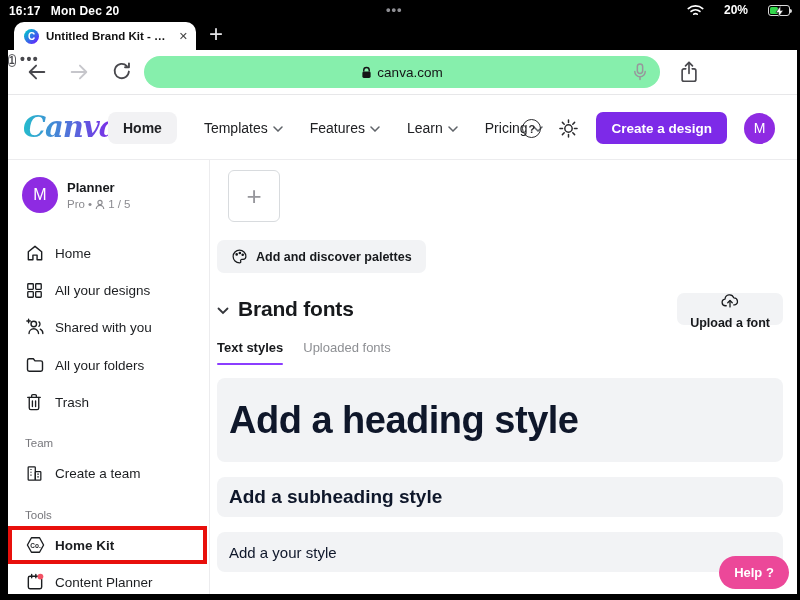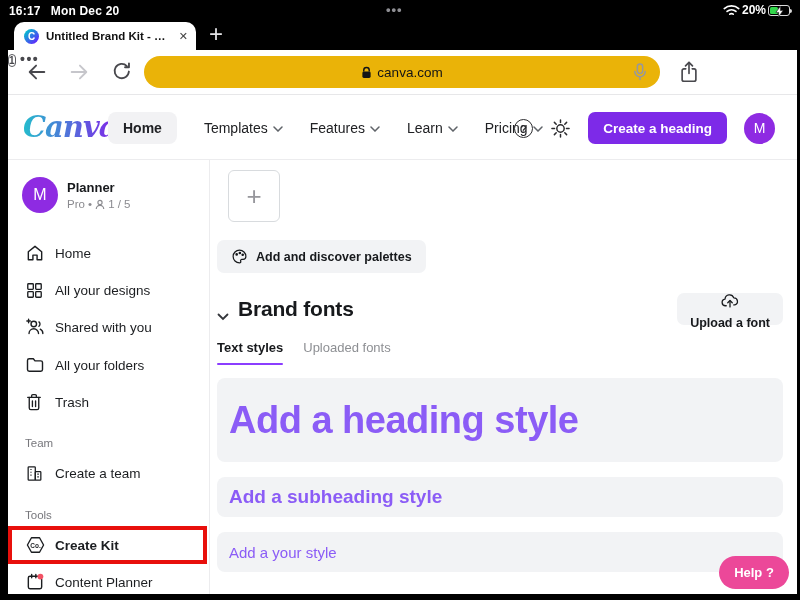--- a/index.html
+++ b/index.html
@@ -9,21 +9,21 @@
     font-family:"Liberation Sans","DejaVu Sans",sans-serif;
     -webkit-font-smoothing:antialiased;
   }
   svg { display:block; }
 
   
   .status-bar { position:absolute; top:0; left:0; width:800px; height:22px; color:#fff; }
   .status-left { position:absolute; left:9px; top:4px; font-size:12px; font-weight:700; letter-spacing:.2px; }
   .status-date { font-weight:600; margin-left:10px; }
   .status-dots { position:absolute; left:386px; top:2px; color:#8e8e93; font-size:13px; font-weight:700; letter-spacing:1px; }
-  .status-right { position:absolute; right:10px; top:3px; display:flex; align-items:center; gap:2px; }
+  .status-right { position:absolute; right:10px; top:3px; display:flex; align-items:center; gap:20px; }
   .batt-pct { font-size:12px; font-weight:600; }
   .battery { position:relative; width:22px; height:11px; border:1px solid rgba(255,255,255,.85); border-radius:3px; }
   .battery .fill { position:absolute; left:1px; top:1px; bottom:1px; width:8px; background:#32d74b; border-radius:1.5px; }
   .battery .nub { position:absolute; right:-3px; top:3px; width:2px; height:4px; background:rgba(255,255,255,.85); border-radius:0 2px 2px 0; }
   .battery .bolt { position:absolute; left:6px; top:0px; }
 
   
   .tab-bar { position:absolute; top:22px; left:0; width:800px; height:28px; }
   .tab { position:absolute; left:14px; top:0; width:182px; height:28px; background:#fff; border-radius:10px 10px 0 0; display:flex; align-items:center; padding:0 8px 0 10px; gap:7px; }
   .favicon { width:15px; height:15px; border-radius:50%; background:linear-gradient(135deg,#00c4cc 10%,#6420ff 90%); position:relative; flex:none; }
@@ -34,21 +34,21 @@
 
   
   .window { position:absolute; left:8px; top:50px; width:789px; height:544px; background:#fff; overflow:hidden; }
 
   
   .toolbar { position:absolute; left:0; top:0; width:789px; height:45px; border-bottom:1px solid #e7e7e9; background:#fff; }
   .nav-arrow { position:absolute; top:11px; }
   .nav-back { left:18px; color:#48484d; }
   .nav-fwd { left:60px; color:#c6c6cb; }
   .nav-reload { left:103px; top:11px; position:absolute; color:#48484d; }
-  .url-pill { position:absolute; left:136px; top:6px; width:516px; height:32px; background:#eab308; border-radius:16px; display:flex; align-items:center; justify-content:center; gap:5px; }
+  .url-pill { position:absolute; left:136px; top:6px; width:516px; height:32px; background:#86efac; border-radius:16px; display:flex; align-items:center; justify-content:center; gap:5px; }
   .url-text { font-size:13.5px; color:#141416; }
   .mic { position:absolute; right:12px; top:7px; color:#97979c; }
   .tb-icon { position:absolute; top:10px; color:#48484d; }
   .tb-share { left:670px; }
   .tb-tabs { left:717px; top:11px; width:22px; height:22px; border:1.8px solid #5a5a5f; border-radius:6px; color:#48484d; font-size:10px; font-weight:600; text-align:center; line-height:19px; }
   .tb-more { left:755px; top:13px; font-size:14px; font-weight:700; letter-spacing:1.5px; color:#48484d; }
 
   
   .canva-header { position:absolute; left:0; top:46px; width:789px; height:64px; border-bottom:1px solid #ececee; background:#fff; }
   .logo { position:absolute; left:15px; top:14px; font-family:"DejaVu Serif","Liberation Serif",serif; font-style:italic; font-weight:700; font-size:29px; letter-spacing:-1px;
@@ -78,31 +78,31 @@
   .side-row.bold .lbl { font-weight:700; }
   .section-lbl { position:absolute; left:17px; font-size:11.5px; color:#77777c; }
   .annotation-box { position:absolute; left:0px; top:366px; width:199px; height:38px; border:4px solid #e8100c; pointer-events:none; z-index:5; }
 
   
   .main { position:absolute; left:202px; top:0; width:587px; height:434px; background:#fff; }
   .add-card { position:absolute; left:18px; top:10px; width:52px; height:52px; border:1px solid #d8dbde; border-radius:6px; color:#97979c; font-size:26px; font-weight:300; display:flex; align-items:center; justify-content:center; }
   .discover-btn { position:absolute; left:7px; top:80px; height:33px; padding:0 14px; background:#f2f3f5; border:none; border-radius:7px; display:flex; align-items:center; gap:8px; font-family:inherit; }
   .discover-btn .lbl { font-size:12.5px; font-weight:700; color:#17191c; }
   .fonts-header { position:absolute; left:7px; top:132px; width:573px; height:36px; }
-  .fonts-title-group { position:absolute; left:0; top:5px; display:flex; align-items:flex-end; gap:9px; }
+  .fonts-title-group { position:absolute; left:0; top:5px; display:flex; align-items:center; gap:9px; }
   .fonts-title { font-size:21px; font-weight:800; color:#17191c; letter-spacing:-.2px; }
   .collapse-chevron { color:#33353a; margin-top:3px; }
   .upload-btn { position:absolute; right:7px; top:1px; height:32px; padding:0 13px; background:#f2f3f5; border:none; border-radius:7px; display:flex; align-items:center; gap:8px; font-family:inherit;flex-direction:column; }
   .upload-btn .lbl { font-size:12.5px; font-weight:700; color:#17191c; }
   .font-tabs { position:absolute; left:7px; top:180px; display:flex; gap:20px; }
   .font-tab { font-size:13px; color:#8d8f93; padding-bottom:10px; position:relative; }
   .font-tab.active { color:#17191c; font-weight:700; }
   .font-tab.active::after { content:""; position:absolute; left:0; right:0; bottom:0; height:2.5px; background:#8b3dff; border-radius:2px; }
   .style-row { position:absolute; left:7px; width:566px; background:#f2f3f5; border-radius:8px; display:flex; align-items:center; }
-  .style-row .txt { padding-left:12px; color:#8b5cf6; white-space:nowrap; }
+  .style-row .txt { padding-left:12px; color:#0f172a; white-space:nowrap; }
   .row-heading { top:218px; height:84px; }
   .row-heading .txt { font-size:38px; font-weight:800; letter-spacing:-.5px; }
   .row-subheading { top:317px; height:40px; }
   .row-subheading .txt { font-size:19px; font-weight:600; }
   .row-body { top:372px; height:40px; }
   .row-body .txt { font-size:15px; font-weight:400; }
 
   .help-btn { position:absolute; right:8px; bottom:5px; width:70px; height:33px; background:#ec4899; color:#fff; border:none; border-radius:17px; font-size:13px; font-weight:600; font-family:inherit; z-index:6; }
 </style>
 </head>
@@ -227,21 +227,21 @@
       </span>
     </div>
     <div class="header-right">
       <span class="help-circle">?</span>
       <span class="gear">
         <svg width="21" height="21" viewBox="0 0 24 24" fill="none" stroke="currentColor" stroke-width="1.7" stroke-linecap="round">
             <circle cx="12" cy="12" r="4.2"></circle>
             <path d="M12 2.2 v3 M12 18.8 v3 M2.2 12 h3 M18.8 12 h3 M5 5 l2.1 2.1 M16.9 16.9 L19 19 M19 5 l-2.1 2.1 M7.1 16.9 L5 19"></path>
           </svg>
       </span>
-      <button class="create-btn">Create a heading</button>
+      <button class="create-btn">Create a design</button>
       <span class="avatar">M</span>
     </div>
   </div>
 
   <div class="app-body">
 
     <div class="sidebar">
       <div class="profile">
         <span class="profile-avatar">M</span>
         <span>
@@ -325,21 +325,21 @@
 
       <div class="section-lbl" style="top:349px">Tools</div>
 
       <div class="side-row bold" style="top:371px">
         <span class="icon">
           <svg width="21" height="20" viewBox="0 0 26 24">
               <polygon points="8,3 18,3 23,12 18,21 8,21 3,12" fill="none" stroke="#1c1e21" stroke-width="1.7" stroke-linejoin="round"></polygon>
               <text x="13" y="15.5" text-anchor="middle" font-size="8" font-weight="700" fill="#1c1e21" font-family="Liberation Sans, sans-serif">Co.</text>
             </svg>
         </span>
-        <span class="lbl">Create Kit</span>
+        <span class="lbl">Home Kit</span>
       </div>
       <div class="annotation-box"></div>
 
       <div class="side-row" style="top:408px">
         <span class="icon">
           <svg width="20" height="20" viewBox="0 0 24 24" fill="none">
               <path d="M4 7 a2 2 0 0 1 2-2 h9 M20 9 V18 a2 2 0 0 1 -2 2 H6 a2 2 0 0 1 -2-2 V7" stroke="#1c1e21" stroke-width="1.7" stroke-linecap="round"></path>
               <path d="M8 3 v4 M13 3 v4" stroke="#1c1e21" stroke-width="1.7" stroke-linecap="round"></path>
               <circle cx="18.5" cy="5.5" r="3.5" fill="#f25264"></circle>
             </svg>

